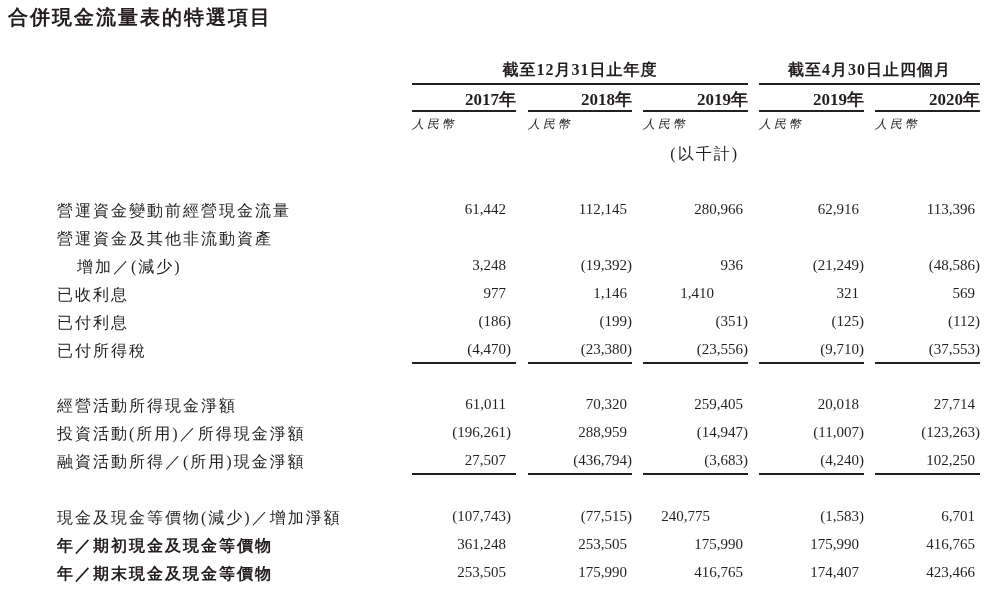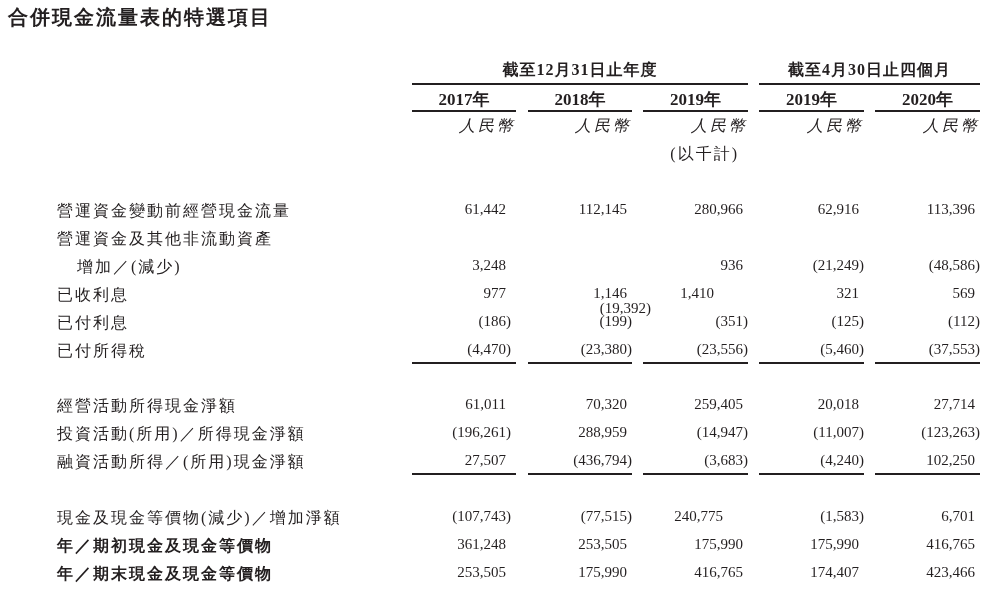--- a/index.html
+++ b/index.html
@@ -12,26 +12,26 @@
     position: absolute; left: 8px; top: 4px;
     font-size: 20px; font-weight: bold; letter-spacing: 2px;
   }
   .grp {
     position: absolute; top: 60px; height: 22px;
     font-size: 16px; font-weight: bold; text-align: center; letter-spacing: 1px;
   }
   .grp-rule { position: absolute; top: 83px; height: 2px; background: #231f20; }
   .yr {
     position: absolute; top: 88px; height: 22px; font-size: 17px; font-weight: bold;
-    text-align: center;
+    text-align: right;
   }
   .yr-rule { position: absolute; top: 110px; height: 2px; background: #231f20; }
   .cur {
-    position: absolute; top: 116px; font-size: 16px; font-style: italic;
-    text-align: right; letter-spacing: 3px;
+    position: absolute; top: 116px; font-size: 12px; font-style: italic;
+    text-align: left; letter-spacing: 3px;
   }
   .unit {
     position: absolute; top: 144px; font-size: 16px; 
     text-align: right; letter-spacing: 2px;
   }
   .label {
     position: absolute; left: 57px; font-size: 16px; letter-spacing: 2px; white-space: nowrap;
   }
   .label.indent { left: 77px; }
   .label.bold { font-weight: bold; }
@@ -83,41 +83,41 @@
 <div class="label bold" style="top:536px;">年／期初現金及現金等價物</div>
 <div class="label bold" style="top:564px;">年／期末現金及現金等價物</div>
 
 <div class="num" style="top:201px;left:412px;width:94px;">61,442</div>
 <div class="num" style="top:201px;left:528px;width:99px;">112,145</div>
 <div class="num" style="top:201px;left:643px;width:100px;">280,966</div>
 <div class="num" style="top:201px;left:759px;width:100px;">62,916</div>
 <div class="num" style="top:201px;left:875px;width:100px;">113,396</div>
 
 <div class="num" style="top:257px;left:412px;width:94px;">3,248</div>
-<div class="num" style="top:257px;left:547px;width:104px;margin-top:43px;">(19,392)</div>
+<div class="num" style="top:257px;left:528px;width:104px;">(19,392)</div>
 <div class="num" style="top:257px;left:643px;width:100px;">936</div>
 <div class="num" style="top:257px;left:759px;width:105px;">(21,249)</div>
 <div class="num" style="top:257px;left:875px;width:105px;">(48,586)</div>
 
 <div class="num" style="top:285px;left:412px;width:94px;">977</div>
 <div class="num" style="top:285px;left:528px;width:99px;">1,146</div>
 <div class="num" style="top:285px;left:614px;width:100px;">1,410</div>
 <div class="num" style="top:285px;left:759px;width:100px;">321</div>
 <div class="num" style="top:285px;left:875px;width:100px;">569</div>
 
 <div class="num" style="top:313px;left:412px;width:99px;">(186)</div>
 <div class="num" style="top:313px;left:528px;width:104px;">(199)</div>
 <div class="num" style="top:313px;left:643px;width:105px;">(351)</div>
 <div class="num" style="top:313px;left:759px;width:105px;">(125)</div>
 <div class="num" style="top:313px;left:875px;width:105px;">(112)</div>
 
 <div class="num" style="top:341px;left:412px;width:99px;">(4,470)</div>
 <div class="num" style="top:341px;left:528px;width:104px;">(23,380)</div>
 <div class="num" style="top:341px;left:643px;width:105px;">(23,556)</div>
-<div class="num" style="top:341px;left:759px;width:105px;">(5,460)</div>
+<div class="num" style="top:341px;left:759px;width:105px;">(9,710)</div>
 <div class="num" style="top:341px;left:875px;width:105px;">(37,553)</div>
 
 <div class="sum-rule" style="top:362px;left:412px;width:104px;"></div>
 <div class="sum-rule" style="top:362px;left:528px;width:104px;"></div>
 <div class="sum-rule" style="top:362px;left:643px;width:105px;"></div>
 <div class="sum-rule" style="top:362px;left:759px;width:105px;"></div>
 <div class="sum-rule" style="top:362px;left:875px;width:105px;"></div>
 
 <div class="num" style="top:396px;left:412px;width:94px;">61,011</div>
 <div class="num" style="top:396px;left:528px;width:99px;">70,320</div>
@@ -138,21 +138,21 @@
 <div class="num" style="top:452px;left:875px;width:100px;">102,250</div>
 
 <div class="sum-rule" style="top:473px;left:412px;width:104px;"></div>
 <div class="sum-rule" style="top:473px;left:528px;width:104px;"></div>
 <div class="sum-rule" style="top:473px;left:643px;width:105px;"></div>
 <div class="sum-rule" style="top:473px;left:759px;width:105px;"></div>
 <div class="sum-rule" style="top:473px;left:875px;width:105px;"></div>
 
 <div class="num" style="top:508px;left:412px;width:99px;">(107,743)</div>
 <div class="num" style="top:508px;left:528px;width:104px;">(77,515)</div>
-<div class="num" style="top:508px;left:623px;width:100px;">240,775</div>
+<div class="num" style="top:508px;left:610px;width:100px;">240,775</div>
 <div class="num" style="top:508px;left:759px;width:105px;">(1,583)</div>
 <div class="num" style="top:508px;left:875px;width:100px;">6,701</div>
 
 <div class="num" style="top:536px;left:412px;width:94px;">361,248</div>
 <div class="num" style="top:536px;left:528px;width:99px;">253,505</div>
 <div class="num" style="top:536px;left:643px;width:100px;">175,990</div>
 <div class="num" style="top:536px;left:759px;width:100px;">175,990</div>
 <div class="num" style="top:536px;left:875px;width:100px;">416,765</div>
 
 <div class="num" style="top:564px;left:412px;width:94px;">253,505</div>

